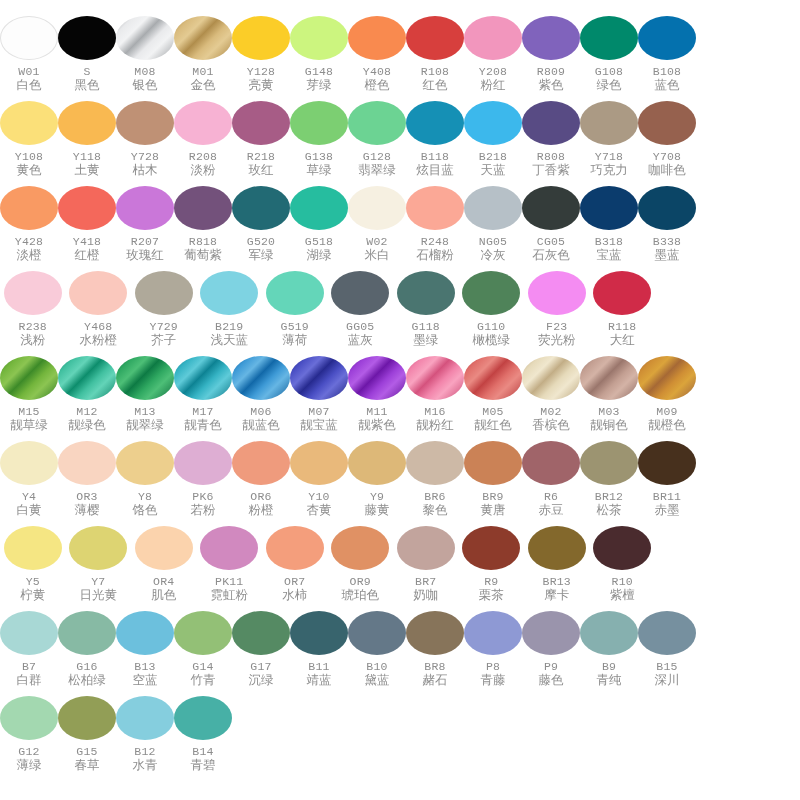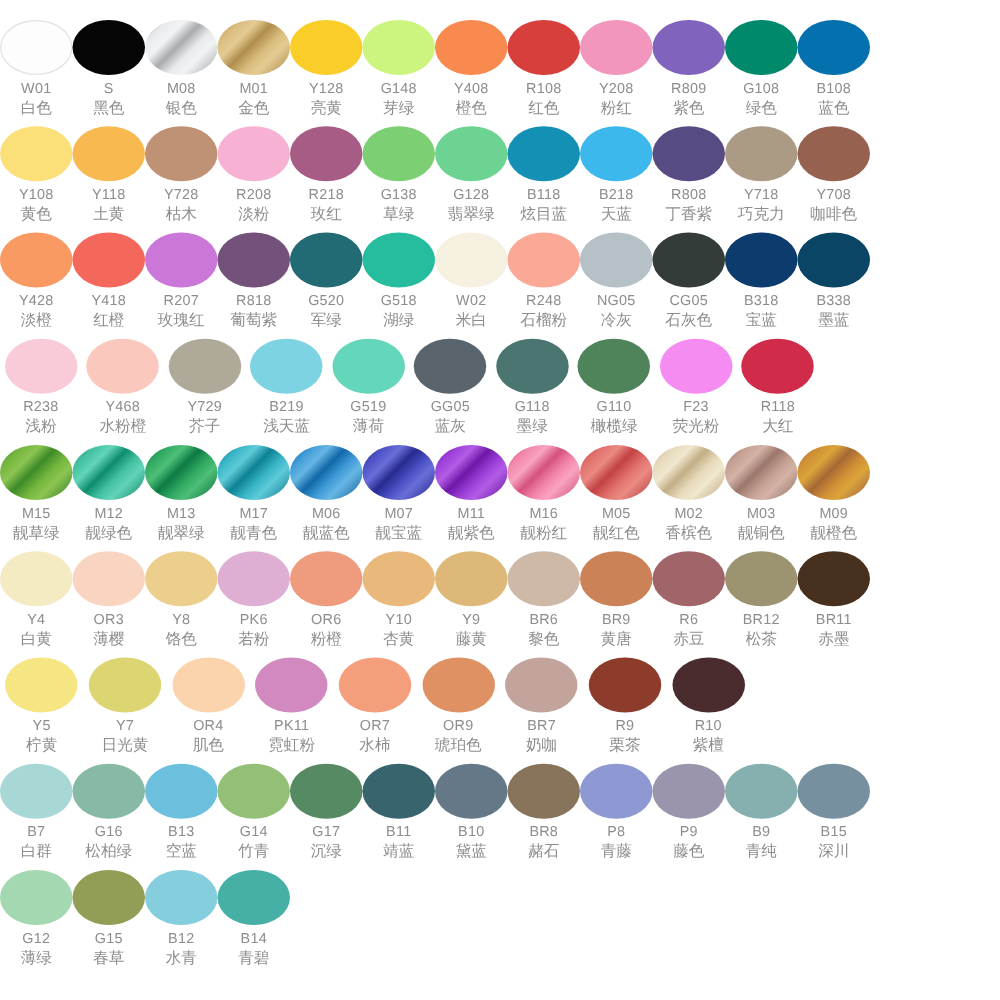--- a/index.html
+++ b/index.html
@@ -17,20 +17,21 @@
     position: relative;
     width: 800px;
     height: 800px;
     box-sizing: border-box;
     padding: 12px 0 0 0;
   }
   .swatch-row {
     display: flex;
     width: 655px;
     height: 85px;
+    font-family: Liberation Mono, monospace;
   }
   .swatch-cell {
     width: 66.666px;
     height: 85px;
     display: flex;
     flex-direction: column;
     align-items: center;
     justify-content: flex-start;
     box-sizing: border-box;
   }
@@ -464,20 +465,25 @@
         <div class="swatch-chip" style="background: rgb(194, 164, 157);"></div>
         <div class="swatch-code">BR7</div>
         <div class="swatch-name">奶咖</div>
       </div>
       <div class="swatch-cell">
         <div class="swatch-chip" style="background: rgb(141, 59, 43);"></div>
         <div class="swatch-code">R9</div>
         <div class="swatch-name">栗茶</div>
       </div>
       <div class="swatch-cell">
+        <div class="swatch-chip" style="background: rgb(131, 104, 44);"></div>
+        <div class="swatch-code">BR13</div>
+        <div class="swatch-name">摩卡</div>
+      </div>
+      <div class="swatch-cell">
         <div class="swatch-chip" style="background: rgb(74, 43, 46);"></div>
         <div class="swatch-code">R10</div>
         <div class="swatch-name">紫檀</div>
       </div>
     </div>
     <div class="swatch-row">
       <div class="swatch-cell">
         <div class="swatch-chip" style="background: rgb(168, 216, 213);"></div>
         <div class="swatch-code">B7</div>
         <div class="swatch-name">白群</div>

